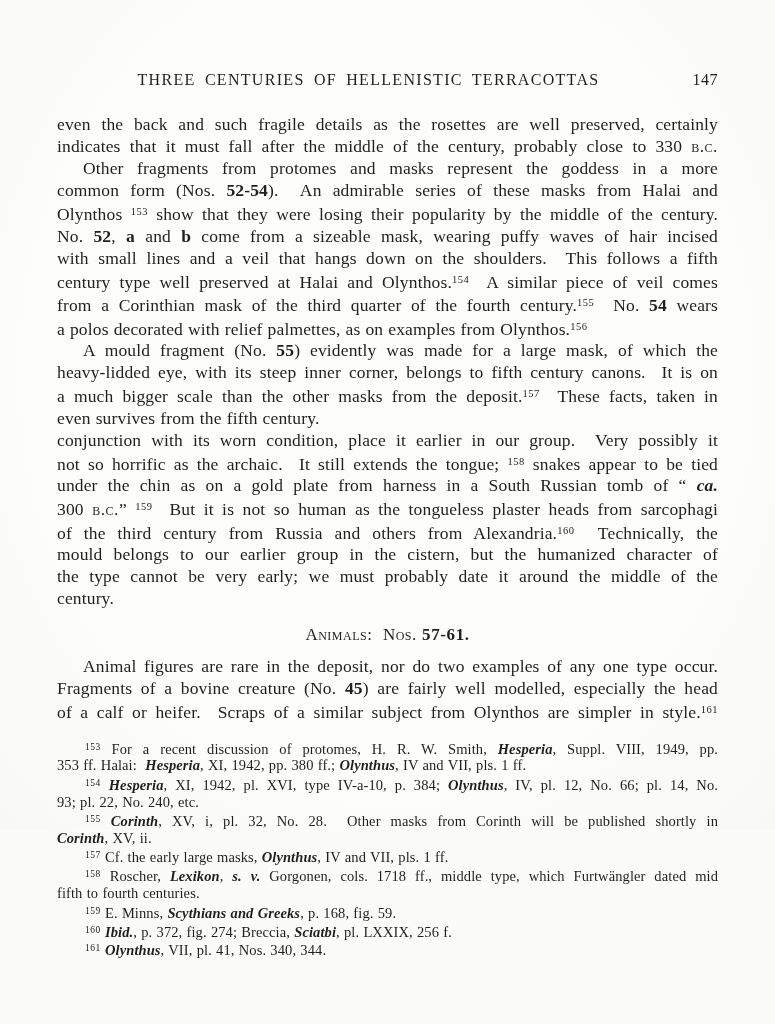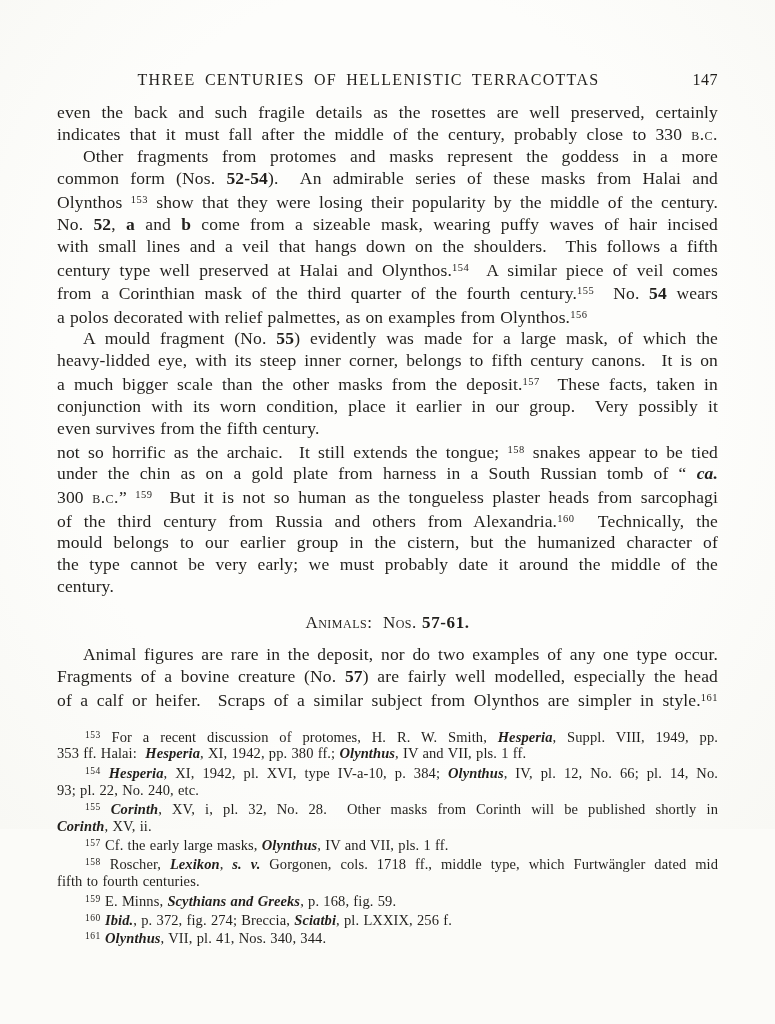--- a/index.html
+++ b/index.html
@@ -21,21 +21,21 @@
   .running-head .title {
     display: block; text-align: center;
     letter-spacing: 1.3px; word-spacing: 4px;
     padding-right: 38px; 
     white-space: nowrap;
   }
   .running-head .folio {
     position: absolute; right: 0; top: 0; letter-spacing: 0.5px;
   }
   .column {
-    position: absolute; top: 101px; left: 57px; width: 661px;
+    position: absolute; top: 113px; left: 57px; width: 661px;
     font-size: 17.5px;
     letter-spacing: 0.15px;
     word-spacing: 0.5px;
   }
   .line {
     text-align: justify;
     text-align-last: justify;
   }
   .line.last { text-align-last: left; }
   .block-paragraph .line { line-height: 22px; }
@@ -79,38 +79,38 @@
           <div class="line"><span class="seg-t">No. </span><span class="seg-b">52</span><span class="seg-t">, </span><span class="seg-b">a</span><span class="seg-t"> and </span><span class="seg-b">b</span><span class="seg-t"> come from a sizeable mask, wearing puffy waves of hair incised</span></div>
           <div class="line"><span class="seg-t">with small lines and a veil that hangs down on the shoulders.&nbsp; This follows a fifth</span></div>
           <div class="line"><span class="seg-t">century type well preserved at Halai and Olynthos.</span><span class="seg-sup">154</span><span class="seg-t">&nbsp; A similar piece of veil comes</span></div>
           <div class="line"><span class="seg-t">from a Corinthian mask of the third quarter of the fourth century.</span><span class="seg-sup">155</span><span class="seg-t">&nbsp; No. </span><span class="seg-b">54</span><span class="seg-t"> wears</span></div>
           <div class="line last"><span class="seg-t">a polos decorated with relief palmettes, as on examples from Olynthos.</span><span class="seg-sup">156</span></div>
         </div>
         <div class="block block-paragraph">
           <div class="line indent"><span class="seg-t">A mould fragment (No. </span><span class="seg-b">55</span><span class="seg-t">) evidently was made for a large mask, of which the</span></div>
           <div class="line"><span class="seg-t">heavy-lidded eye, with its steep inner corner, belongs to fifth century canons.&nbsp; It is on</span></div>
           <div class="line"><span class="seg-t">a much bigger scale than the other masks from the deposit.</span><span class="seg-sup">157</span><span class="seg-t">&nbsp; These facts, taken in</span></div>
+          <div class="line last"><span class="seg-t">even survives from the fifth century.</span></div>
           <div class="line"><span class="seg-t">conjunction with its worn condition, place it earlier in our group.&nbsp; Very possibly it</span></div>
-          <div class="line last"><span class="seg-t">even survives from the fifth century.</span></div>
         </div>
         <div class="block block-paragraph">
           <div class="line"><span class="seg-t">not so horrific as the archaic.&nbsp; It still extends the tongue; </span><span class="seg-sup">158</span><span class="seg-t"> snakes appear to be tied</span></div>
           <div class="line"><span class="seg-t">under the chin as on a gold plate from harness in a South Russian tomb of “ </span><span class="seg-i">ca.</span></div>
           <div class="line"><span class="seg-t">300 </span><span class="seg-sc">b.c.</span><span class="seg-t">” </span><span class="seg-sup">159</span><span class="seg-t">&nbsp; But it is not so human as the tongueless plaster heads from sarcophagi</span></div>
           <div class="line"><span class="seg-t">of the third century from Russia and others from Alexandria.</span><span class="seg-sup">160</span><span class="seg-t">&nbsp; Technically, the</span></div>
           <div class="line"><span class="seg-t">mould belongs to our earlier group in the cistern, but the humanized character of</span></div>
           <div class="line"><span class="seg-t">the type cannot be very early; we must probably date it around the middle of the</span></div>
           <div class="line last"><span class="seg-t">century.</span></div>
         </div>
         <div class="block block-heading">
           <div class="line last"><span class="seg-sc">Animals:&nbsp; Nos.</span><span class="seg-t"> </span><span class="seg-b">57-61.</span></div>
         </div>
         <div class="block block-paragraph">
           <div class="line indent"><span class="seg-t">Animal figures are rare in the deposit, nor do two examples of any one type occur.</span></div>
-          <div class="line"><span class="seg-t">Fragments of a bovine creature (No. </span><span class="seg-b">57</span><span class="seg-t">) are fairly well modelled, especially the head</span></div>
+          <div class="line"><span class="seg-t">Fragments of a bovine creature (No. </span><span class="seg-b">45</span><span class="seg-t">) are fairly well modelled, especially the head</span></div>
           <div class="line"><span class="seg-t">of a calf or heifer.&nbsp; Scraps of a similar subject from Olynthos are simpler in style.</span><span class="seg-sup">161</span></div>
         </div>
       </div>
     <div class="footnotes">
         <div class="block block-footnote">
           <div class="line indent"><span class="seg-sup">153</span><span class="seg-t"> For a recent discussion of protomes, H. R. W. Smith, </span><span class="seg-i">Hesperia</span><span class="seg-t">, Suppl. VIII, 1949, pp.</span></div>
           <div class="line last"><span class="seg-t">353 ff. Halai:&nbsp; </span><span class="seg-i">Hesperia</span><span class="seg-t">, XI, 1942, pp. 380 ff.; </span><span class="seg-i">Olynthus</span><span class="seg-t">, IV and VII, pls. 1 ff.</span></div>
         </div>
         <div class="block block-footnote">
           <div class="line indent"><span class="seg-sup">154</span><span class="seg-t"> </span><span class="seg-i">Hesperia</span><span class="seg-t">, XI, 1942, pl. XVI, type IV-a-10, p. 384; </span><span class="seg-i">Olynthus</span><span class="seg-t">, IV, pl. 12, No. 66; pl. 14, No.</span></div>

